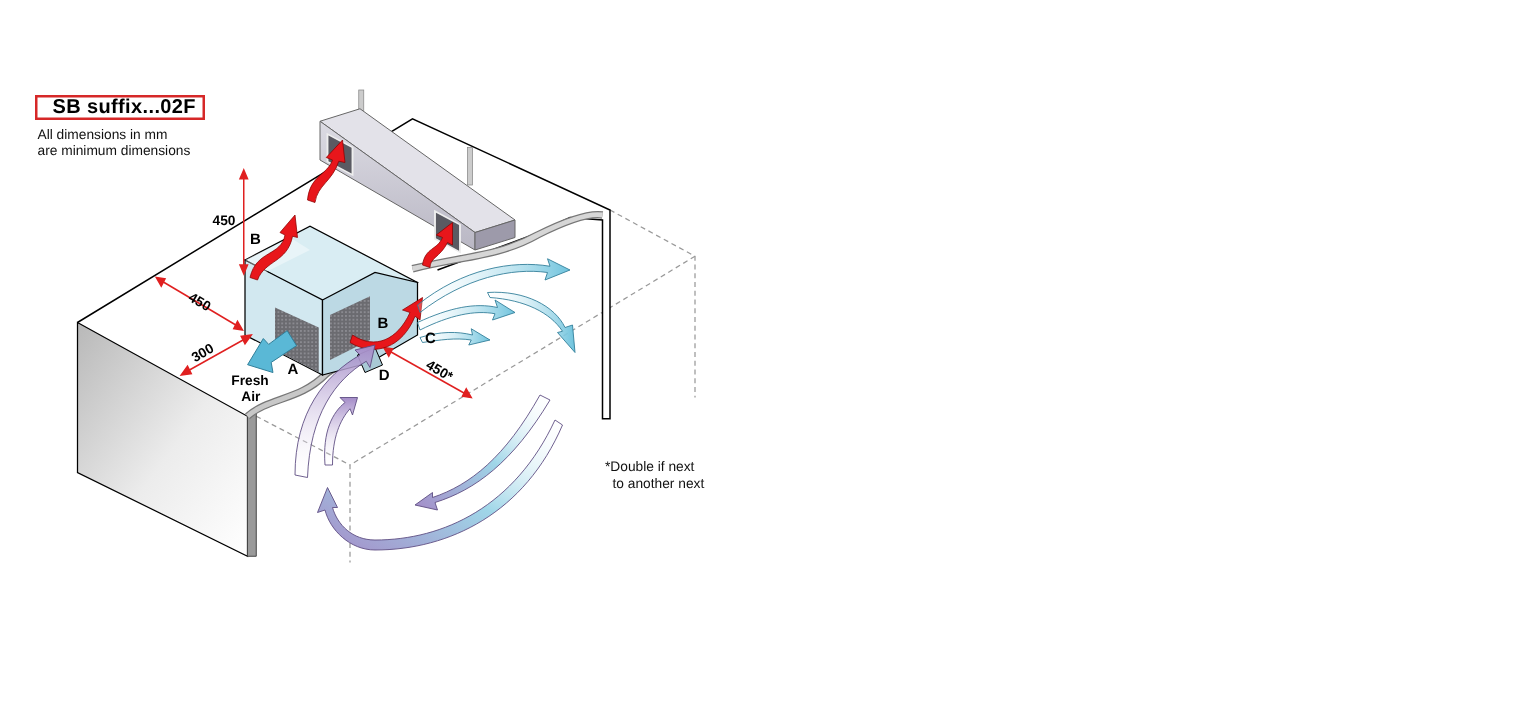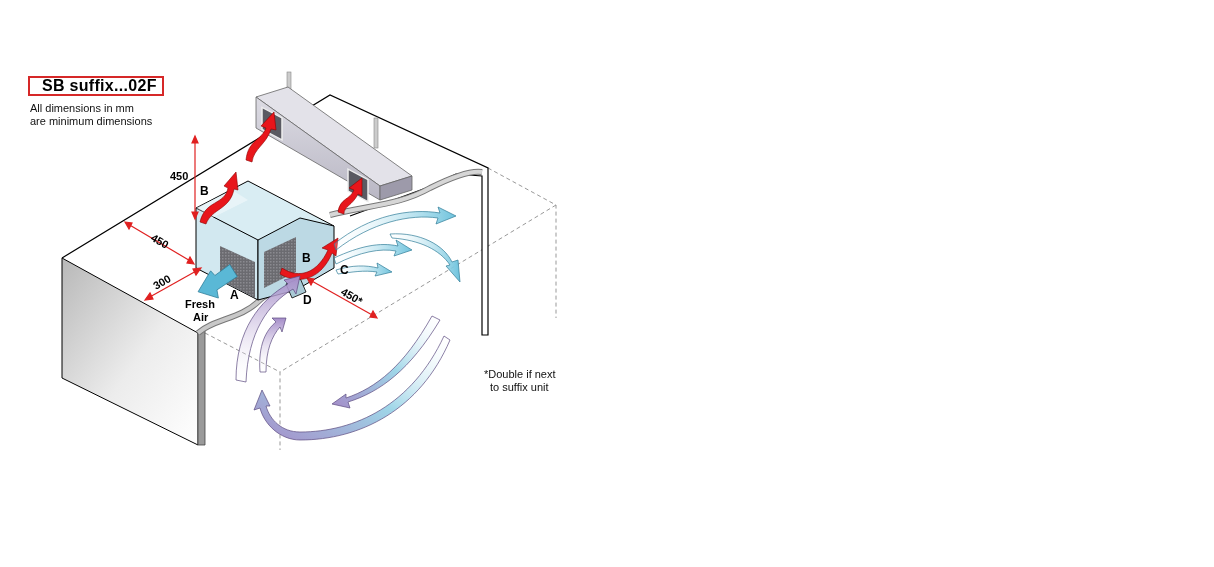--- a/index.html
+++ b/index.html
@@ -20,21 +20,21 @@
 </head>
 <body>
 
 <div class="title-box">SB suffix...02F</div>
 <div class="note note-top">
   <div>All dimensions in mm</div>
   <div>are minimum dimensions</div>
 </div>
 <div class="note note-bottom">
   <div>*Double if next</div>
-  <div style="padding-left:6px">to suffix unit</div>
+  <div style="padding-left:6px">to another next</div>
 </div>
 
 <svg class="diagram" width="1214" height="567" viewBox="0 0 1214 567">
   <defs>
     <linearGradient id="wallGrad" x1="0" y1="0" x2="1" y2="1">
       <stop offset="0" stop-color="#b8b8b8"></stop>
       <stop offset="0.55" stop-color="#ececec"></stop>
       <stop offset="1" stop-color="#ffffff"></stop>
     </linearGradient>
     <linearGradient id="cyanGrad" x1="0" y1="0" x2="1" y2="0">

